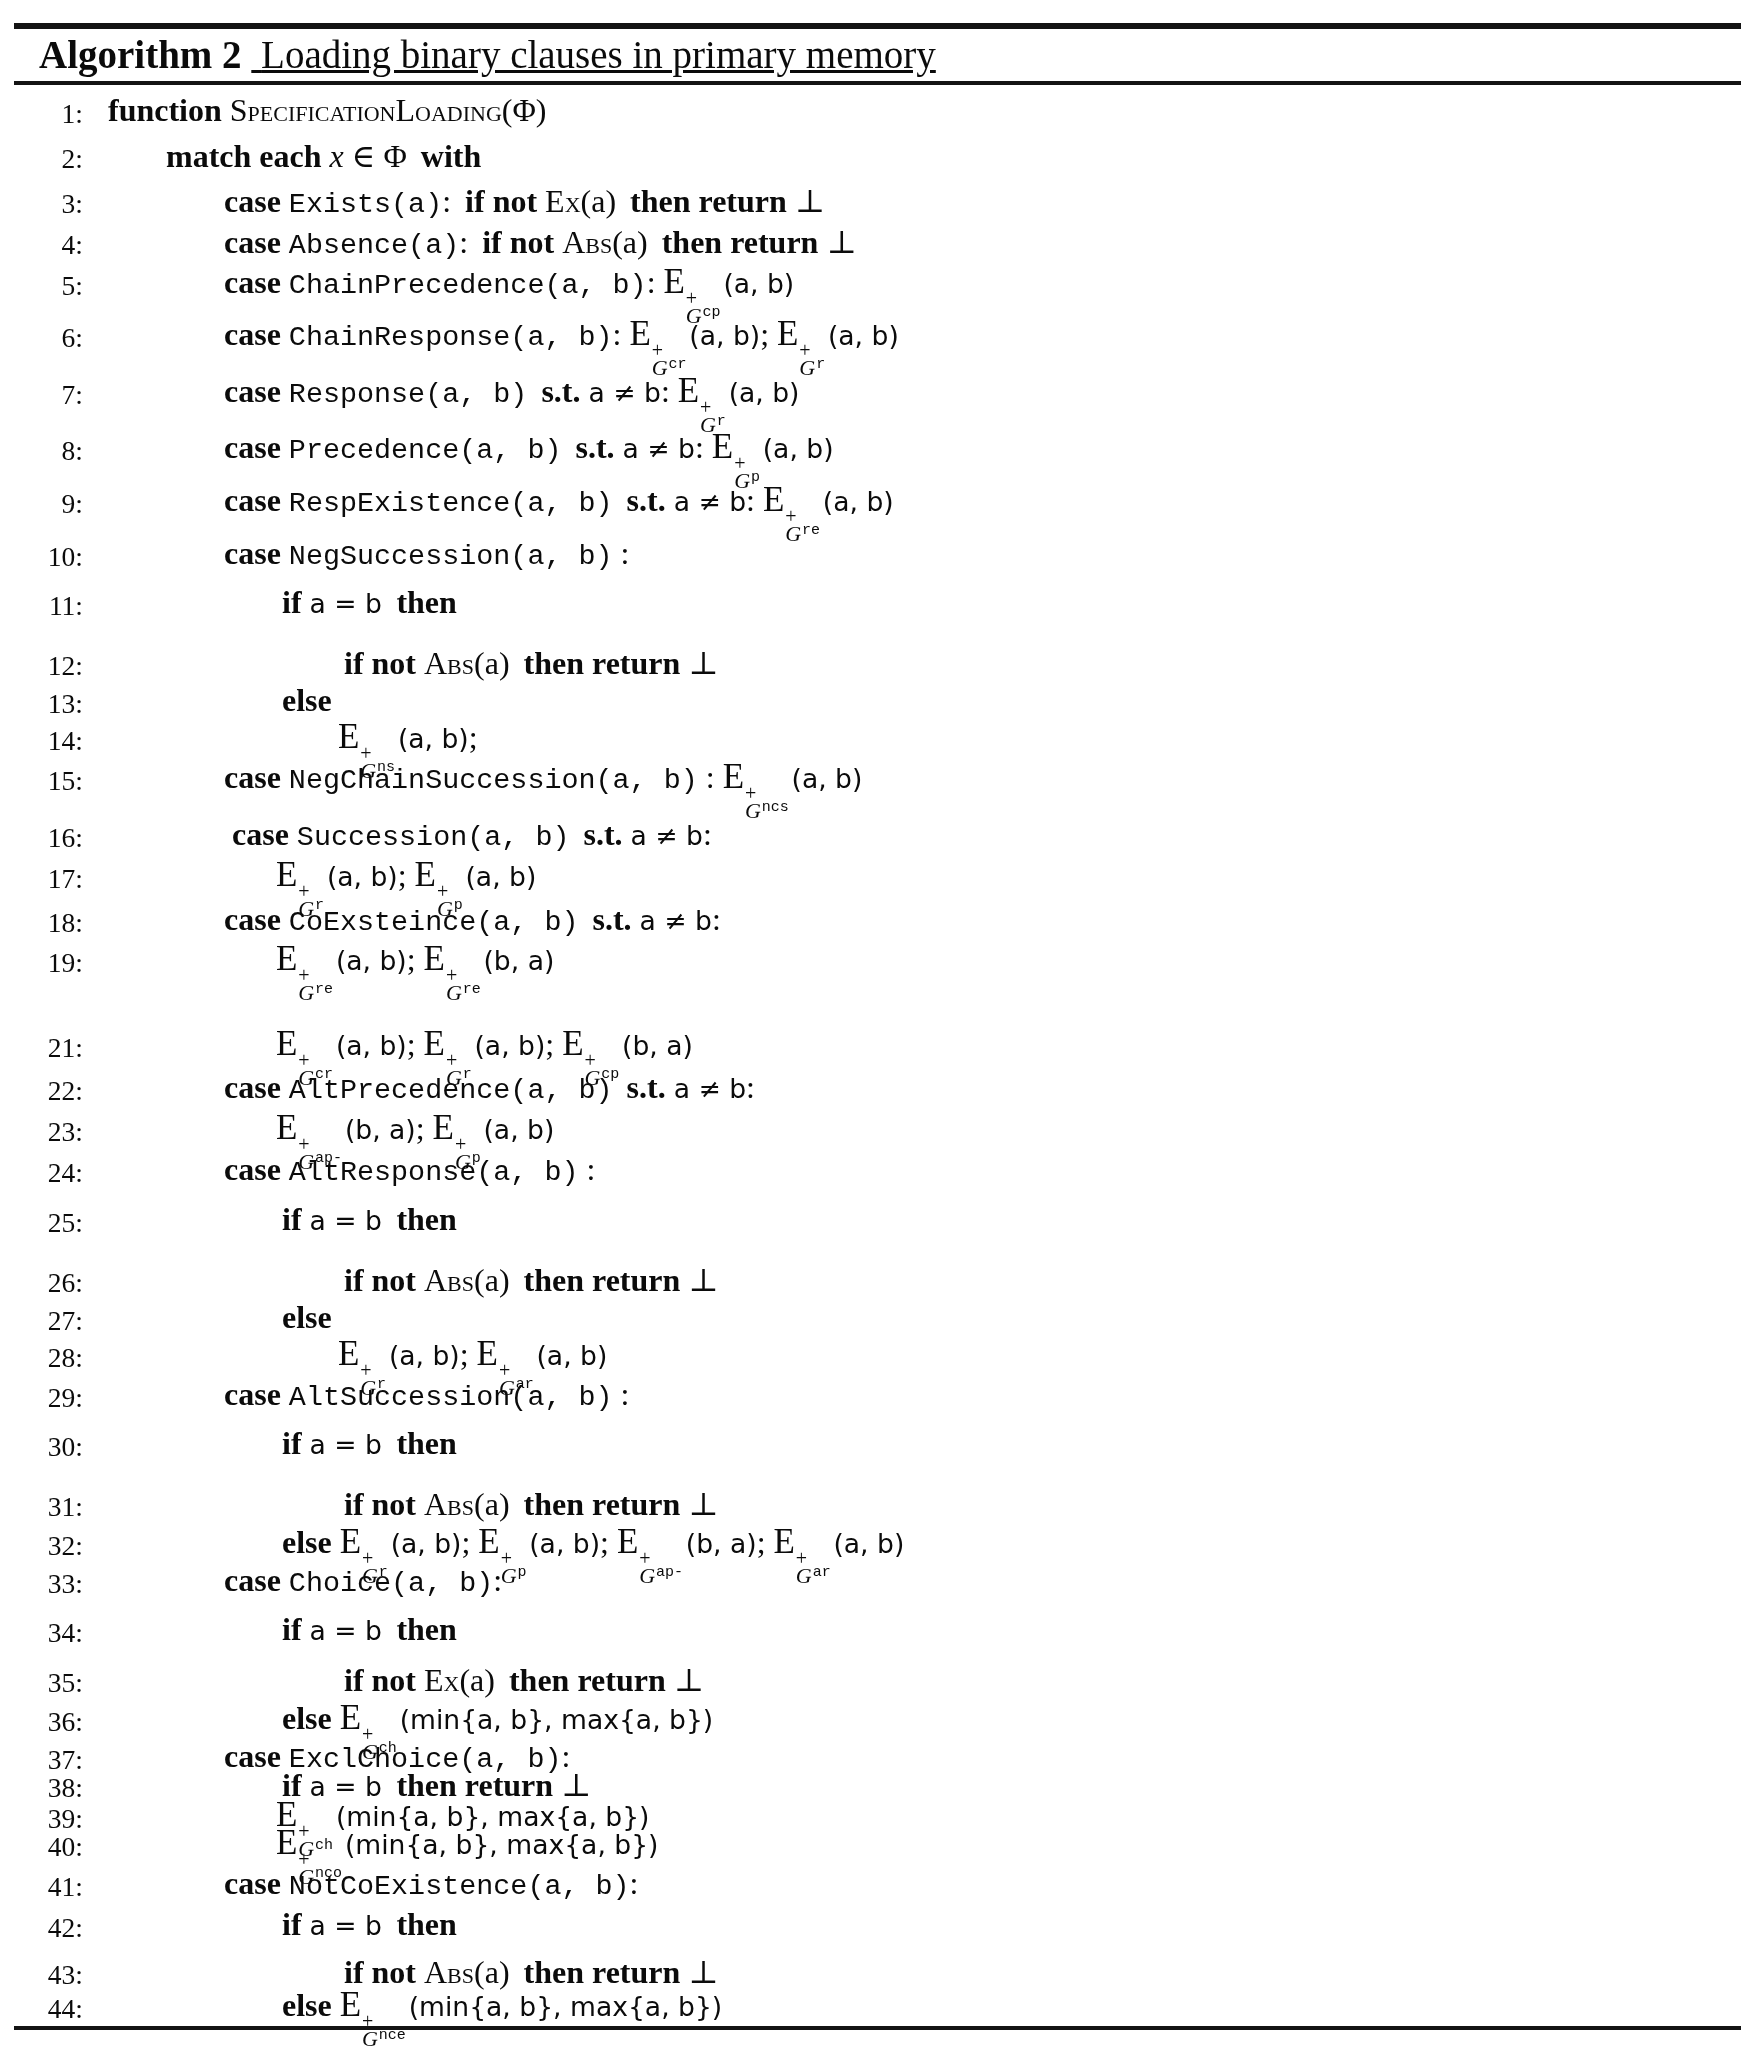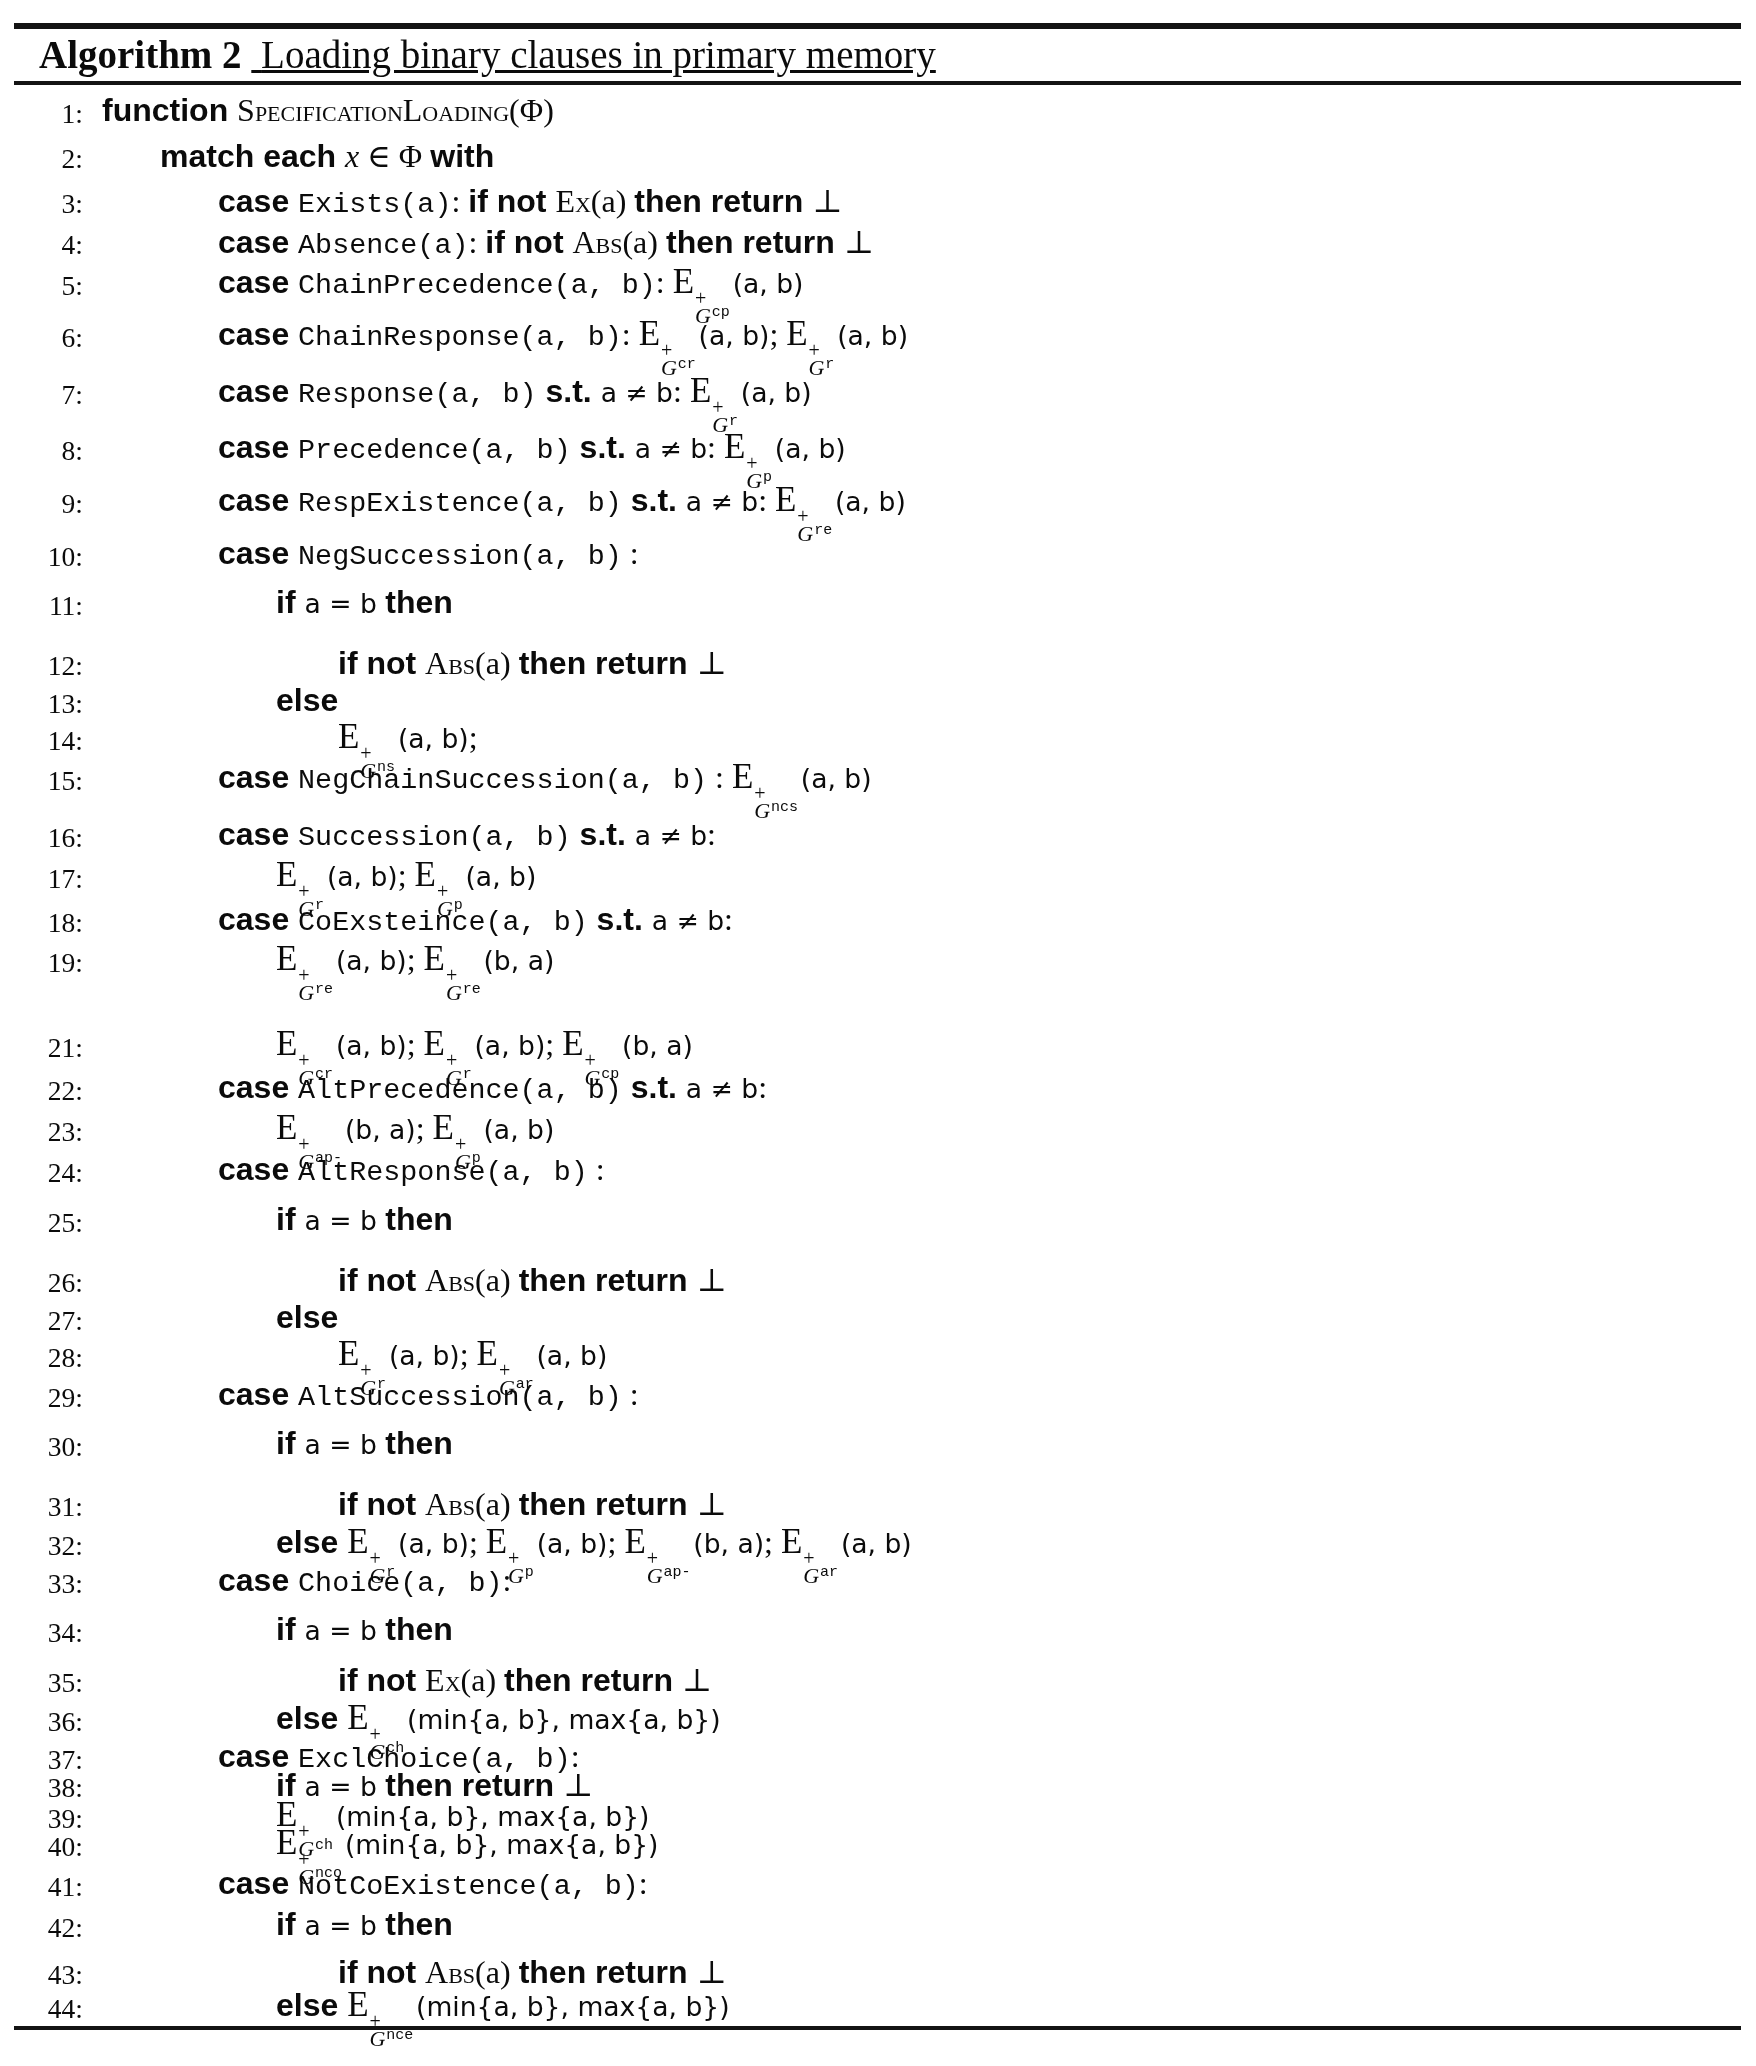--- a/index.html
+++ b/index.html
@@ -17,21 +17,21 @@
   #algo-header .title{font-weight:normal;text-decoration:underline;}
 
   #code{position:absolute;left:0;top:0;width:100%;height:100%;}
 
   .line{position:absolute;left:0;width:1756px;height:46px;white-space:nowrap;
         overflow:visible;}
   .lineno{position:absolute;left:0;top:5.5px;width:83px;text-align:right;
           font-size:27.5px;font-family:"Liberation Serif","DejaVu Serif",serif;}
   .content{position:absolute;top:0;white-space:nowrap;}
 
-  .kw{font-family:Liberation Sans, sans-serif;font-weight:bold;font-size:32px;}
+  .kw{font-family:Liberation Serif, serif;font-weight:bold;font-size:32px;margin-left:6px;}
   .rm{font-family:"Liberation Serif","DejaVu Serif",serif;font-size:32px;}
   .it{font-family:"Liberation Serif","DejaVu Serif",serif;font-style:italic;font-size:32px;}
   .sc{font-family:"Liberation Serif","DejaVu Serif",serif;font-variant:small-caps;font-size:32px;}
   .tt{font-family:"Liberation Mono","DejaVu Sans Mono",monospace;font-size:28.4px;}
   .v{font-family:"DejaVu Sans","Liberation Sans",sans-serif;font-size:26.6px;}
 
   .eterm{display:inline-flex;align-items:baseline;}
   .ebase{font-family:"Liberation Serif","DejaVu Serif",serif;font-size:35px;line-height:1;}
   .estack{display:inline-flex;flex-direction:column;align-items:flex-start;
           line-height:1;margin:0 2.8px 0 0.9px;transform:translateY(12px);}
@@ -166,21 +166,21 @@
           <span class="ebase">E</span>
           <span class="estack">
             <span class="eplus">+</span>
             <span class="egsub">G<span class="gexp">ncs</span></span>
           </span>
           <span class="eargs">(a, b)</span>
         </span></span>
     </div>
     <div class="line" style="top: 816px;">
       <span class="lineno">16:</span>
-      <span class="content" style="left: 218px;"><span class="kw">case </span><span class="tt">Succession(a, b)</span><span class="kw"> s.t. </span><span class="v">a ≠ b</span><span class="rm">:</span></span>
+      <span class="content" style="left: 226px;"><span class="kw">case </span><span class="tt">Succession(a, b)</span><span class="kw"> s.t. </span><span class="v">a ≠ b</span><span class="rm">:</span></span>
     </div>
     <div class="line" style="top: 857px;">
       <span class="lineno">17:</span>
       <span class="content" style="left: 276px;"><span class="eterm">
           <span class="ebase">E</span>
           <span class="estack">
             <span class="eplus">+</span>
             <span class="egsub">G<span class="gexp">r</span></span>
           </span>
           <span class="eargs">(a, b)</span>

